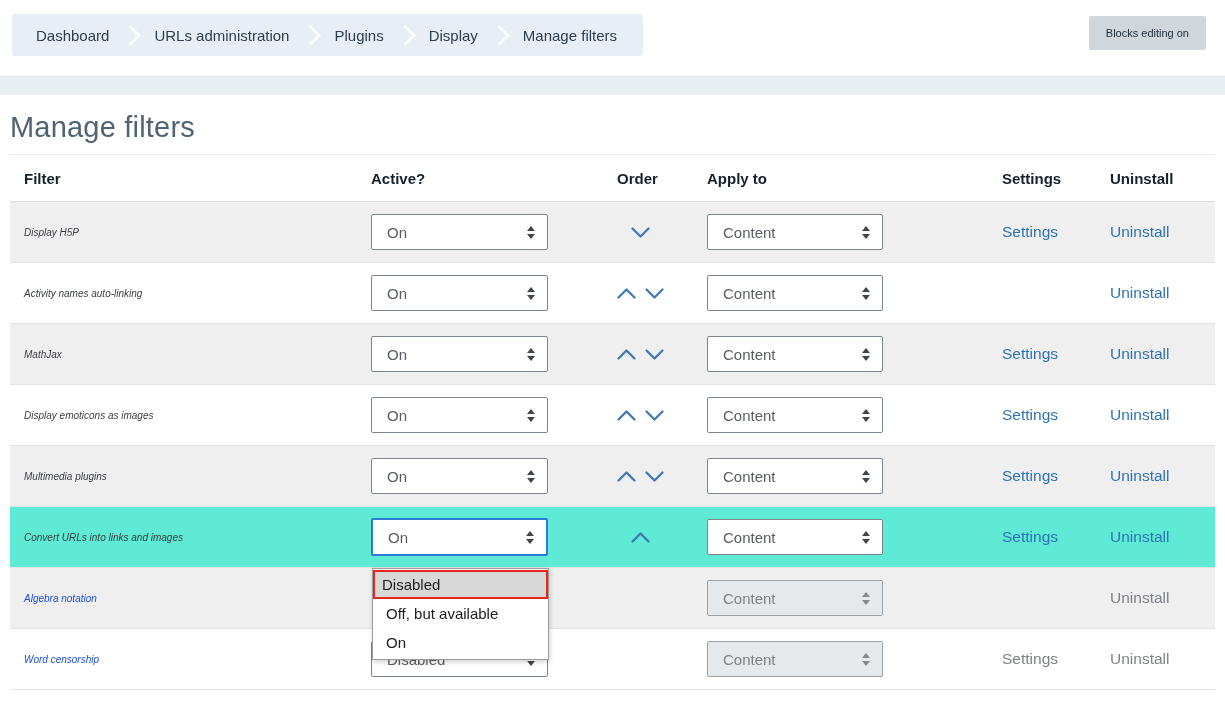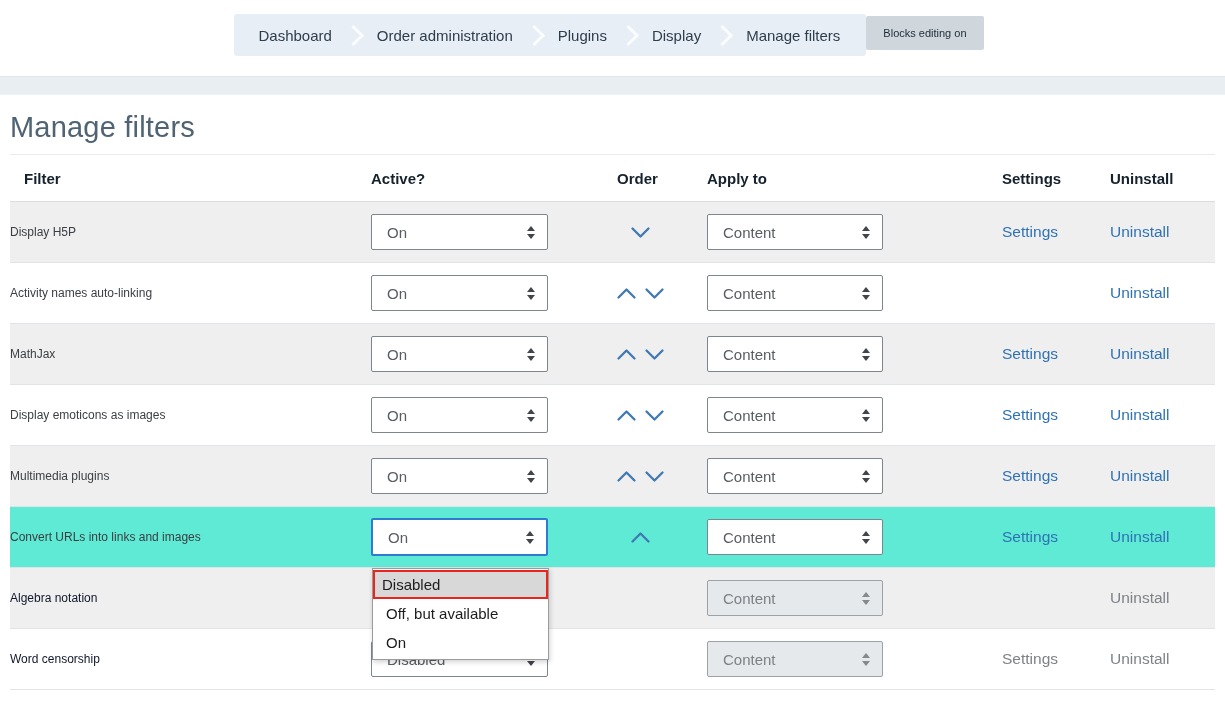--- a/index.html
+++ b/index.html
@@ -8,21 +8,21 @@
   *{box-sizing:border-box;}
   html,body{margin:0;padding:0;}
   body{
     width:1225px;height:701px;overflow:hidden;position:relative;
     background:#ffffff;
     font-family:"Liberation Sans","DejaVu Sans",sans-serif;
     -webkit-font-smoothing:antialiased;
   }
 
   
-  .topbar{display:flex;justify-content:center;align-items:flex-start;padding:14px 19px 0 12px;}
+  .topbar{display:flex;justify-content:space-between;align-items:flex-start;padding:14px 19px 0 12px;}
   .breadcrumb{display:flex;align-items:center;height:42px;background:#e8eef5;border-radius:3px;padding:0 26px 0 24px;gap:13px;}
   .crumb{font-size:15px;color:#2e3d4d;white-space:nowrap;cursor:pointer;}
   .crumb-sep{width:15px;height:15px;border-top:3px solid #fafcfd;border-right:3px solid #fafcfd;transform:rotate(45deg);margin:0 3px 0 1px;flex:none;display:block;}
   .blocks-btn{margin-top:2px;height:34px;padding:0 17px;background:#cfd6dc;border:none;border-radius:2px;
     font-family:"Liberation Sans",sans-serif;font-size:11px;color:#1d2a36;cursor:pointer;}
 
   
   .divider-strip{margin-top:20px;height:19px;background:#e9eef3;border-top:1px solid #dfe6ec;border-bottom:1px solid #eef2f6;}
 
   
@@ -32,22 +32,22 @@
   .grid{display:grid;grid-template-columns:361px 236px 100px 295px 108px 105px;align-items:center;}
   .thead{height:48px;border-top:1px solid #e8ebee;border-bottom:1px solid #dadee2;margin-top:8px;}
   .th{font-size:15px;font-weight:700;color:#15212d;}
   .th-filter{padding-left:14px;}
   .th-order{padding-left:10px;}
 
   .trow{height:61px;border-bottom:1px solid #e0e4e8;}
   .trow.striped{background:#efefef;}
   .trow.hover{background:#5eead4;}
   .cell{display:flex;align-items:center;height:100%;}
-  .fname{font-size:12px;color:#3b3e43;}
-  .fname.muted{color:#0f172a;text-align:center;}
+  .fname{padding-left:14px;font-size:10px;color:#3b3e43;font-style:italic;}
+  .fname.muted{color:#1d4ed8;text-align:center;}
 
   
   .select{height:36px;background:#fff;border:1px solid #7d868e;border-radius:2px;display:flex;align-items:center;
     justify-content:space-between;padding:0 12px 0 15px;font-size:15px;color:#595d62;cursor:pointer;}
   .select.w-active{width:177px;}
   .select.w-apply{width:176px;}
   .select.focused{border:2px solid var(--focus);height:38px;}
   .select.disabled{background:#e6e9eb;border-color:#9aa2a8;color:#7c8186;cursor:default;}
   .caret{display:flex;flex-direction:column;gap:3px;align-items:center;flex:none;}
   .caret i{display:block;width:0;height:0;border-left:4px solid transparent;border-right:4px solid transparent;}
@@ -70,21 +70,21 @@
   .opt{height:29px;line-height:29px;padding-left:13px;font-size:15px;color:#1c1c1c;cursor:pointer;}
   .opt.hl{background:#d8d8d8;border:2px solid var(--red);line-height:25px;padding-left:7px;}
 </style>
 </head>
 <body>
 
 <header class="topbar">
   <nav class="breadcrumb">
       <span class="crumb">Dashboard</span>
       <i class="crumb-sep"></i>
-      <span class="crumb">Order administration</span>
+      <span class="crumb">URLs administration</span>
       <i class="crumb-sep"></i>
       <span class="crumb">Plugins</span>
       <i class="crumb-sep"></i>
       <span class="crumb">Display</span>
       <i class="crumb-sep"></i>
       <span class="crumb">Manage filters</span>
     </nav>
   <button class="blocks-btn">Blocks editing on</button>
 </header>
 

